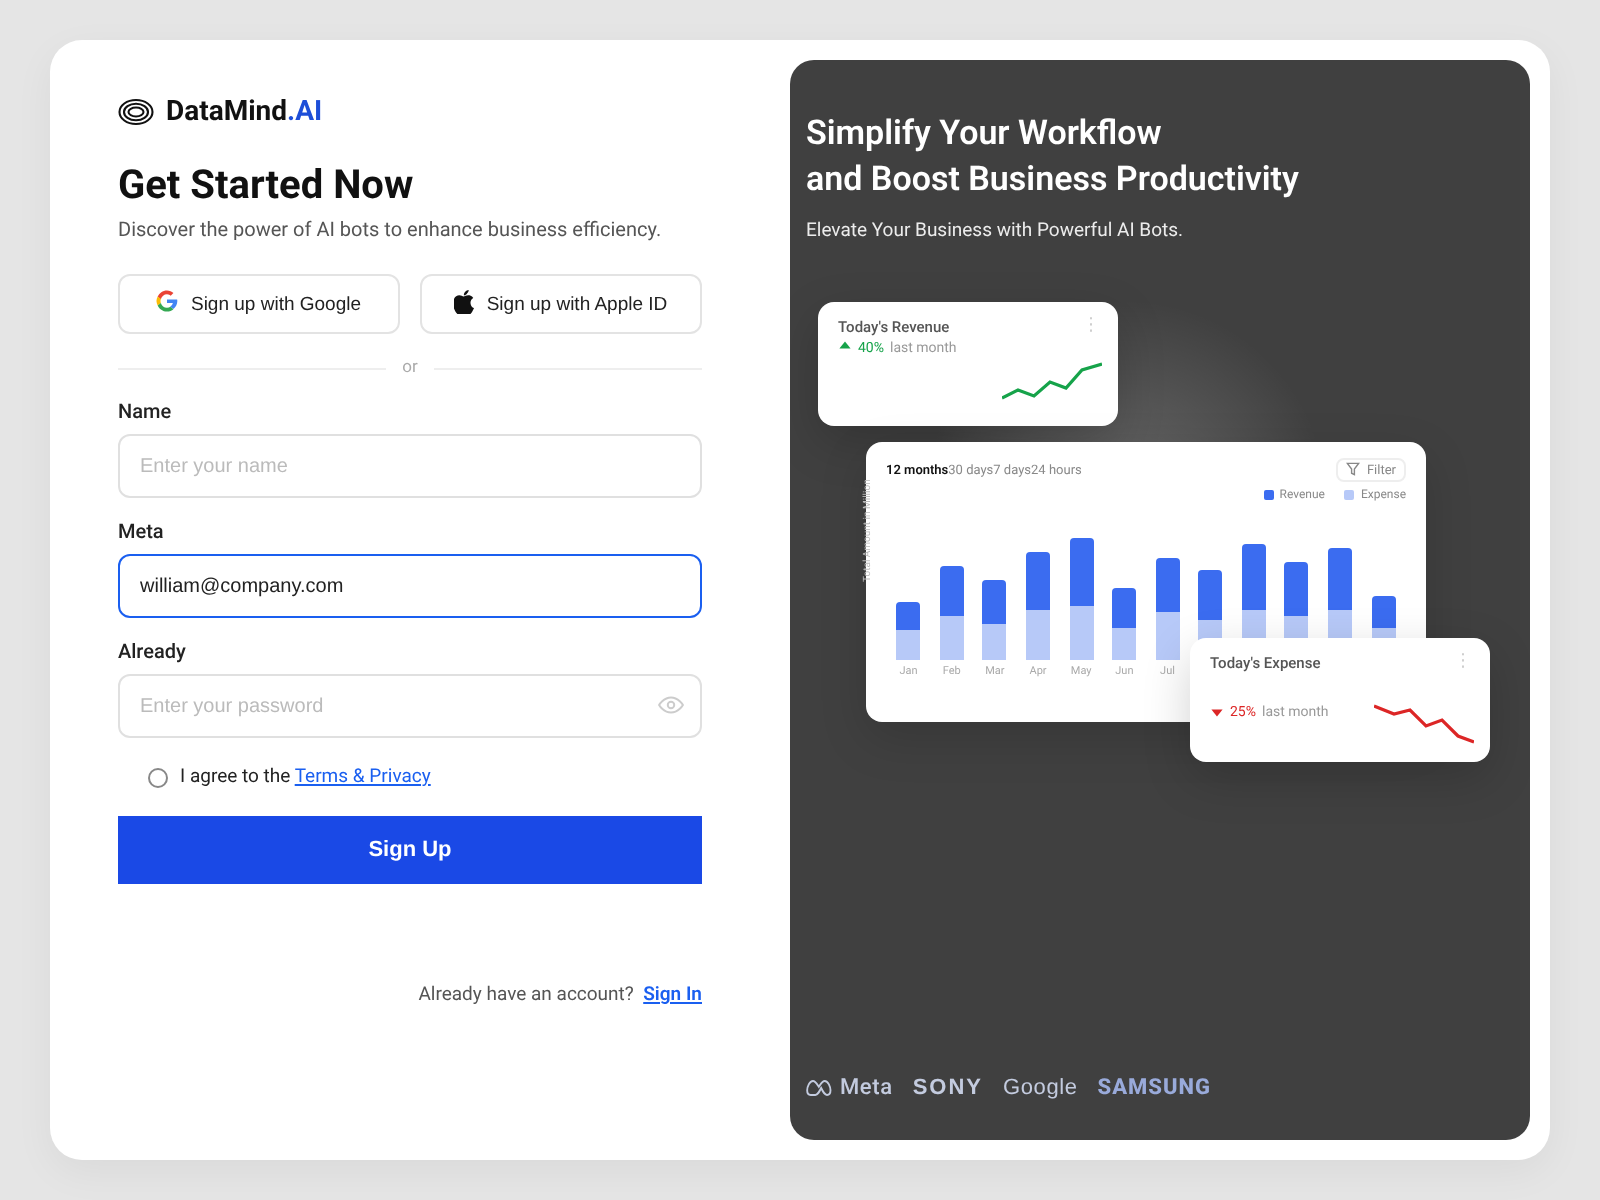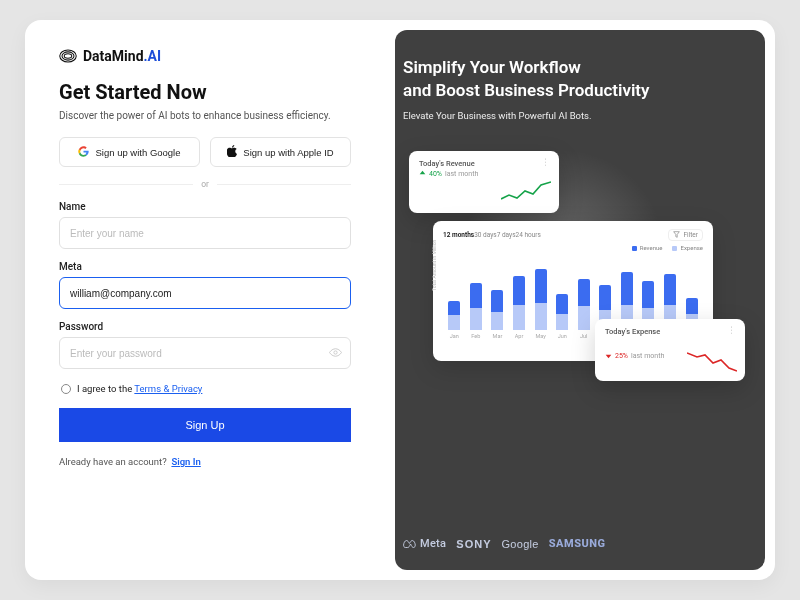--- a/index.html
+++ b/index.html
@@ -42,29 +42,29 @@
     border: 1px solid #e0e0e0; border-radius: 6px; height: 32px;
     display: flex; align-items: center; padding: 0 10px;
   }
   .input-wrap.focused { border-color: #1a5ff0; }
   .input-wrap input {
     border: none; outline: none; width: 100%; font-size: 10px; color: #222;
     background: transparent;
   }
   .input-wrap input::placeholder { color: #bbb; }
   .eye { position: absolute; right: 8px; color: #ccc; }
-  .consent { display: flex; align-items: center; gap: 6px; font-size: 9.5px; margin: 2px 0 14px 2px; color: #222; }
+  .consent { display: flex; align-items: center; gap: 6px; font-size: 9.5px; margin: 2px 0 14px 15px; color: #222; }
   .consent .box { width: 10px; height: 10px; border: 1.2px solid #888; border-radius: 50%; cursor: pointer; }
   .consent a { color: #1a5ff0; text-decoration: underline; cursor: pointer; }
   .submit {
     background: #1a49e6; color: #fff; border: none; border-radius: 0;
-    height: 34px; font-size: 11px; font-weight: 400; cursor: pointer;
+    height: 34px; font-size: 11px; font-weight: 700; cursor: pointer;
     margin-bottom: 14px;
   }
-  .signin-row { text-align: left; font-size: 9.5px; color: #555; }
+  .signin-row { text-align: right; font-size: 9.5px; color: #555; margin-top: 36px; }
   .signin-row a { color: #1a5ff0; font-weight: 600; text-decoration: underline; cursor: pointer; }
 
   .right {
     width: 370px; background: #404040; border-radius: 12px; margin: 10px;
     padding: 26px 24px 20px 8px; color: #fff; position: relative; overflow: hidden;
     display: flex; flex-direction: column;
   }
   .hero-title { font-size: 17px; font-weight: 600; line-height: 1.35; margin-bottom: 8px; }
   .hero-sub { font-size: 9.5px; opacity: 0.9; margin-bottom: 10px; }
   .illus { flex: 1; position: relative; }
@@ -170,21 +170,21 @@
     </div>
 
     <div class="field">
       <label>Meta</label>
       <div class="input-wrap focused">
         <input type="text" value="william@company.com" style="">
       </div>
     </div>
 
     <div class="field">
-      <label>Password</label>
+      <label>Already</label>
       <div class="input-wrap">
         <input type="password" placeholder="Enter your password" style="">
         <span class="eye">
           <svg width="13" height="13" viewBox="0 0 24 24" fill="none" stroke="#ccc" stroke-width="1.8">
               <path d="M1 12s4-7 11-7 11 7 11 7-4 7-11 7S1 12 1 12z"></path>
               <circle cx="12" cy="12" r="3"></circle>
             </svg>
         </span>
       </div>
     </div>

